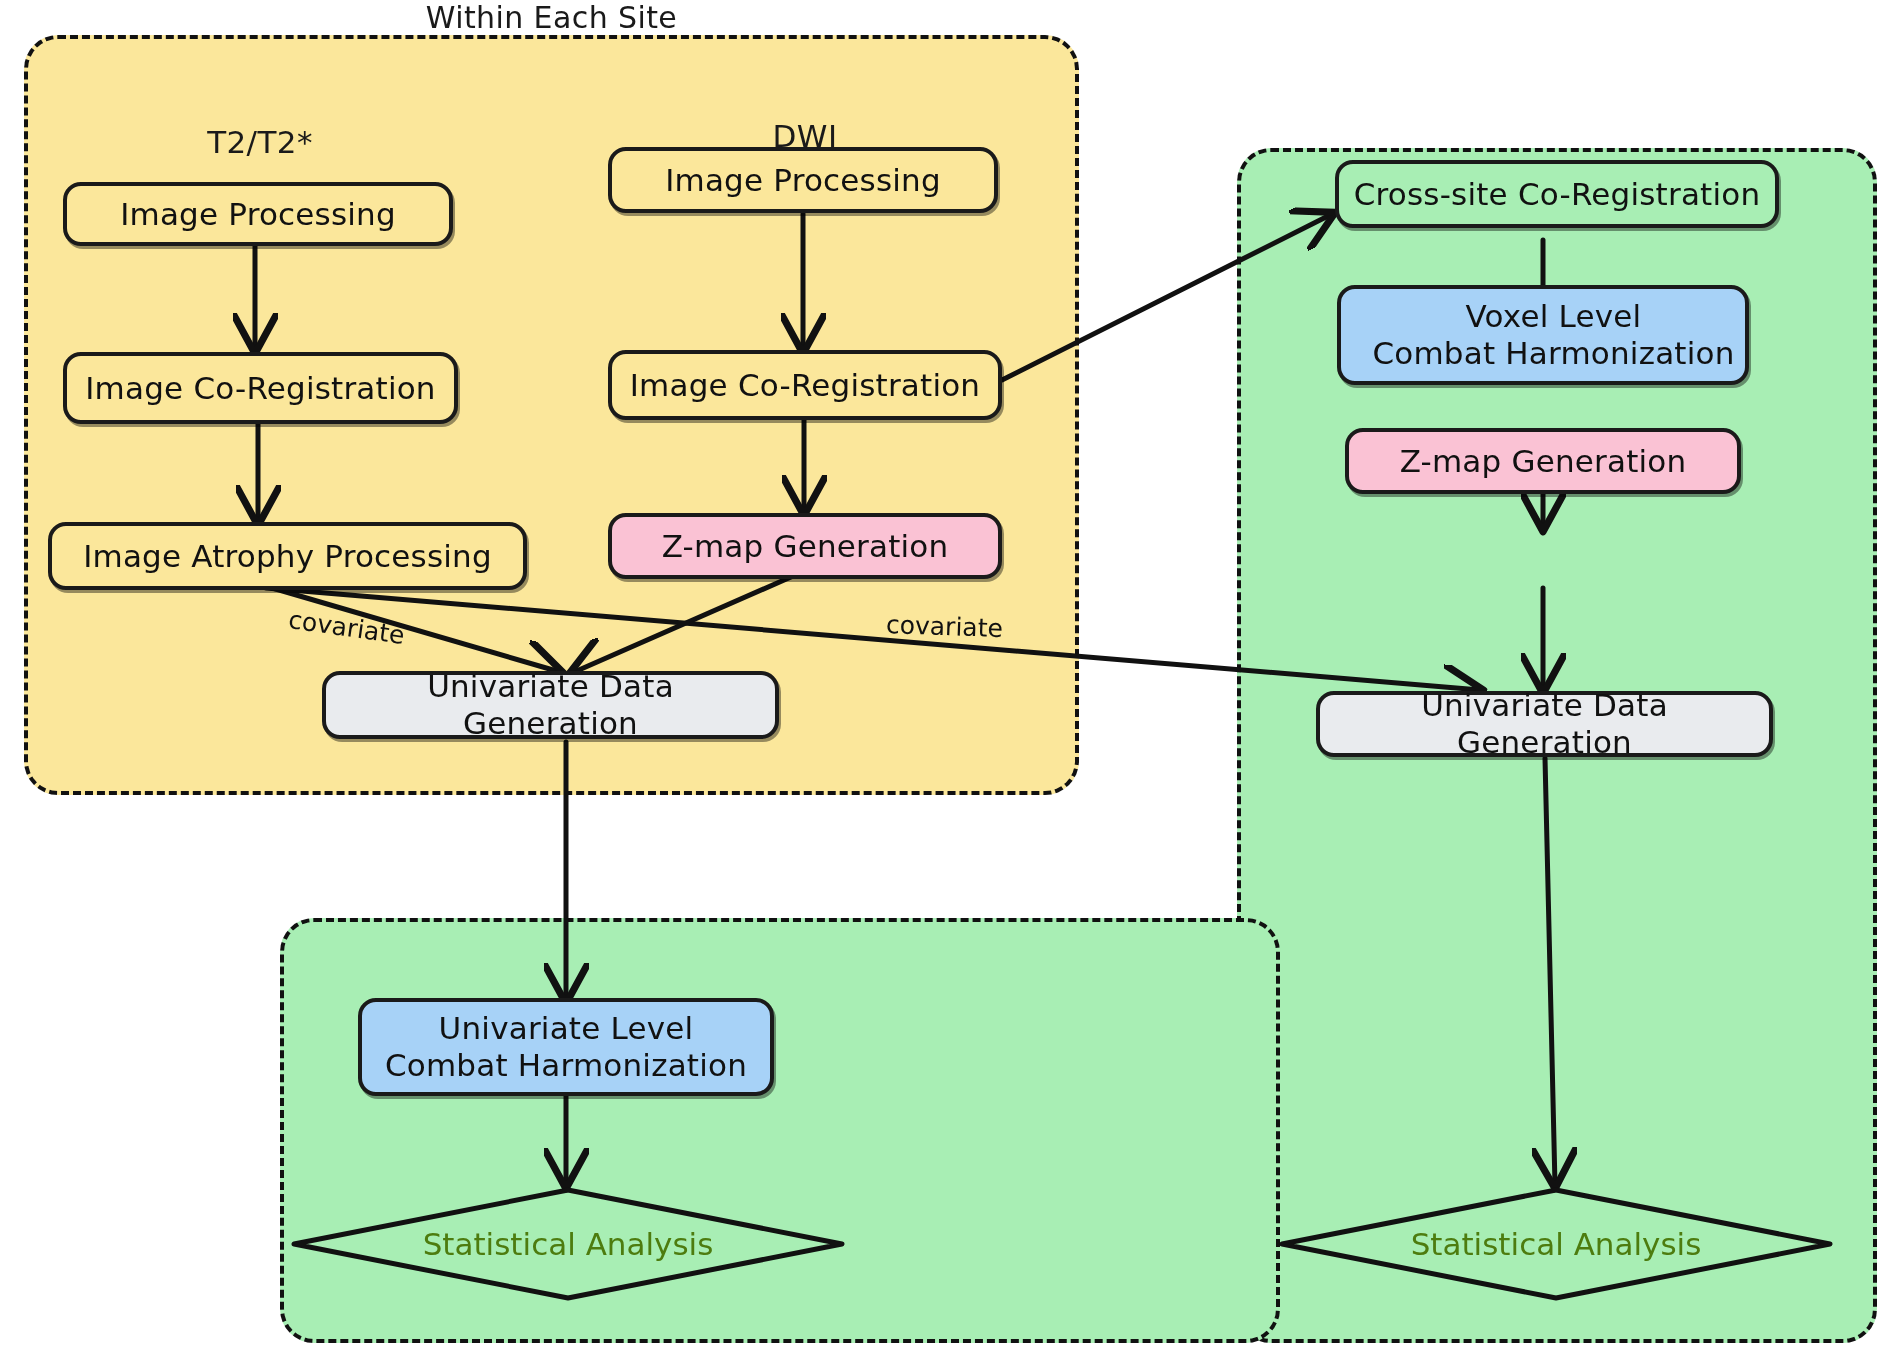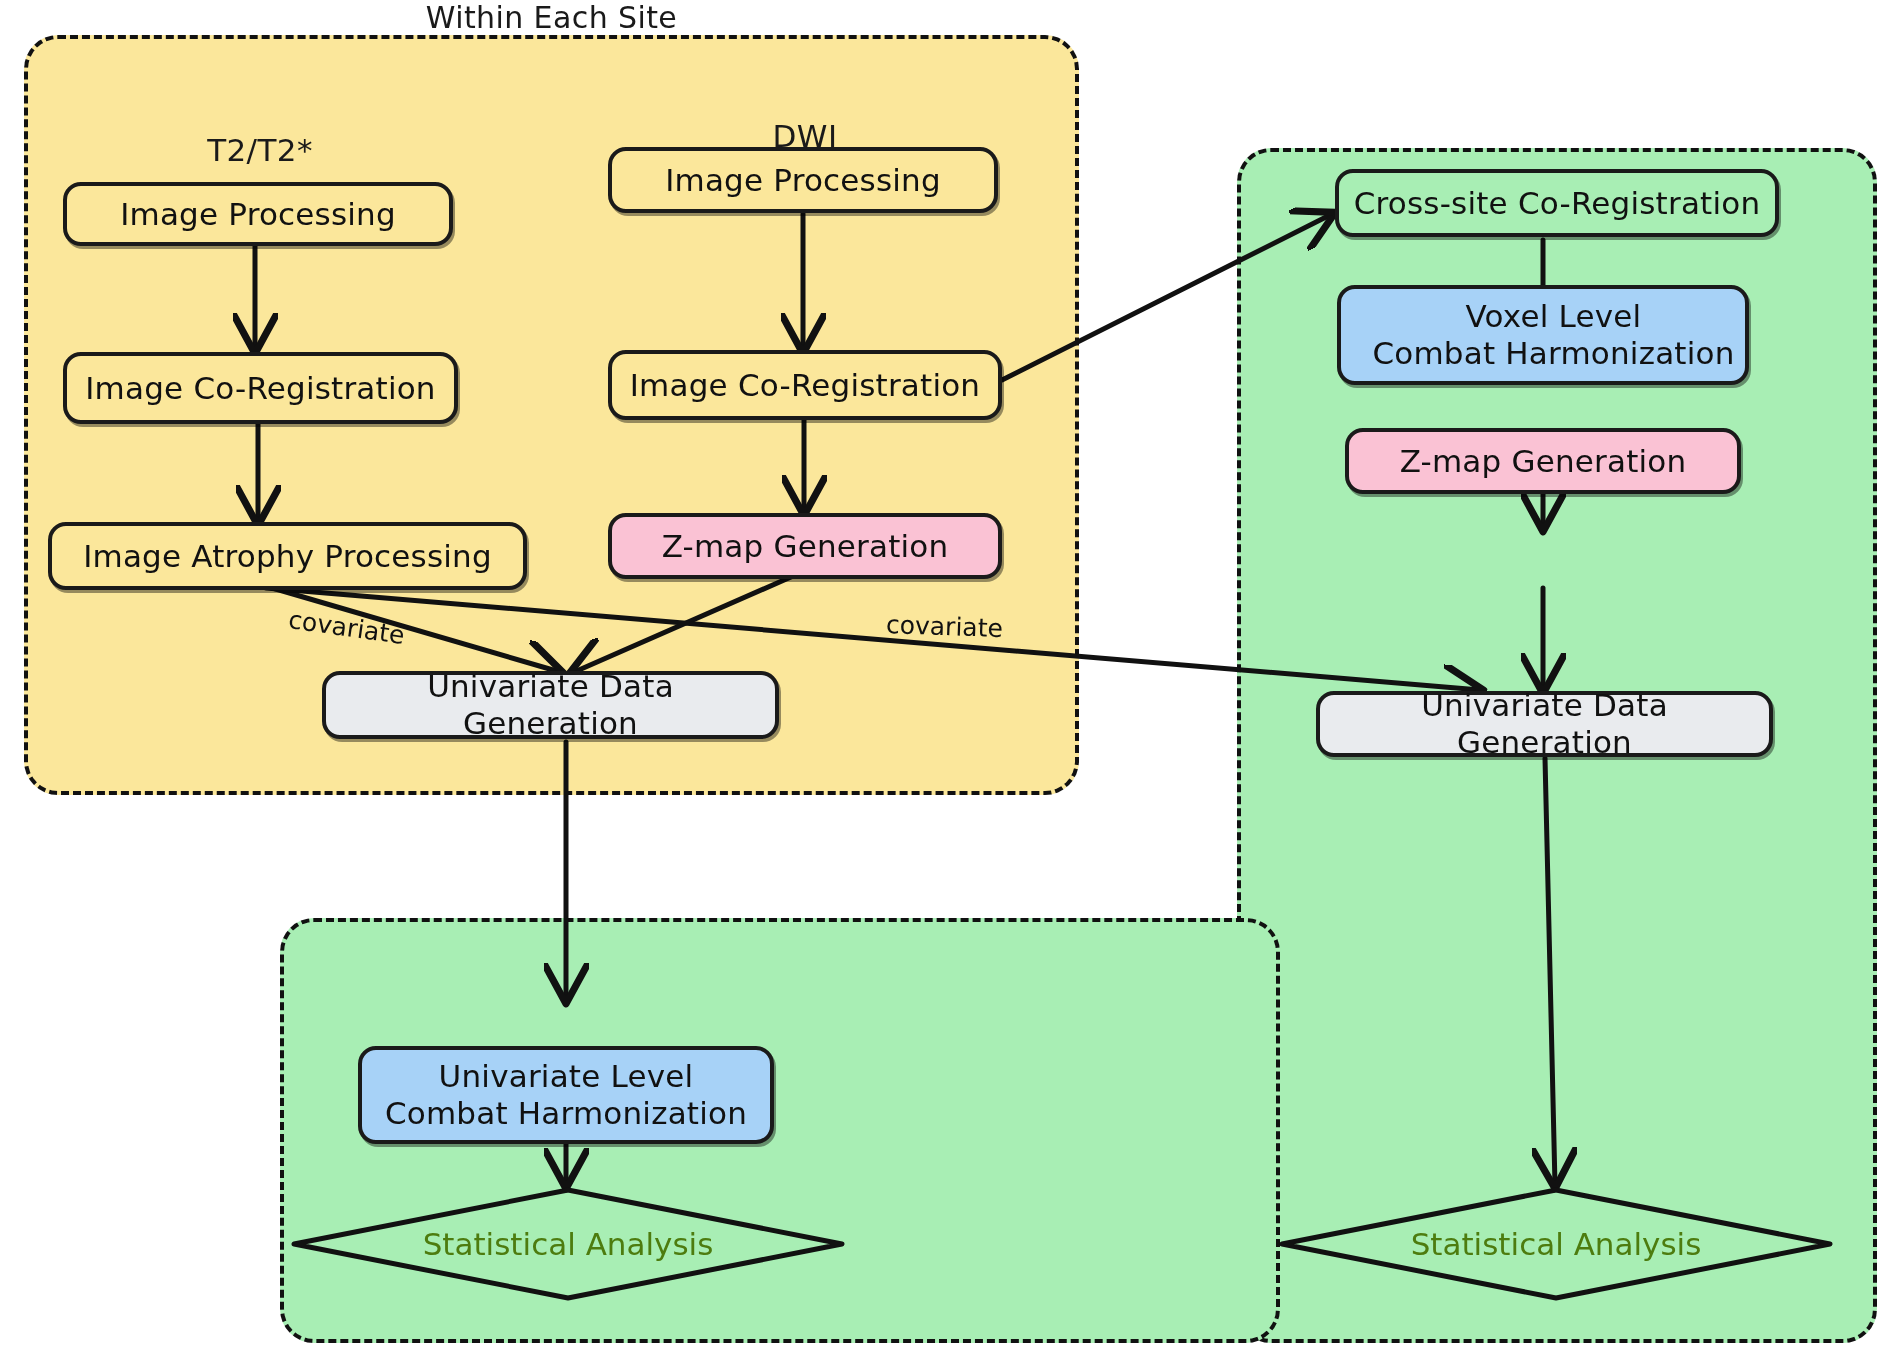--- a/index.html
+++ b/index.html
@@ -105,21 +105,21 @@
       <path d="M1543,588 L1543,690"></path>
 
       <path d="M566,742 L566,1000"></path>
 
       <path d="M566,1085 L566,1185"></path>
 
       <path d="M1545,758 L1555,1185"></path>
     </g>
   </svg>
 
-  <div class="cluster-label" style="left:130px;top:132px;width:260px;font-size:31px;">T2/T2*</div>
+  <div class="cluster-label" style="left:130px;top:124px;width:260px;font-size:31px;">T2/T2*</div>
   <div class="cluster-label" style="left:680px;top:118px;width:250px;font-size:31px;">DWI</div>
 
   <div class="node" style="left:63px;top:182px;width:390px;height:64px;background:#fbe79b;">
     <span class="lbl">Image Processing</span>
   </div>
 
   <div class="node" style="left:63px;top:352px;width:395px;height:72px;background:#fbe79b;">
     <span class="lbl">Image Co-Registration</span>
   </div>
 
@@ -136,38 +136,38 @@
   </div>
 
   <div class="node" style="left:608px;top:513px;width:394px;height:66px;background:#fac2d4;">
     <span class="lbl">Z-map Generation</span>
   </div>
 
   <div class="node" style="left:322px;top:671px;width:457px;height:68px;background:#e9ebee;">
     <span class="lbl">Univariate Data Generation</span>
   </div>
 
-  <div class="node" style="left:1335px;top:169px;width:444px;height:68px;background:#a8eeb4;">
+  <div class="node" style="left:1335px;top:160px;width:444px;height:68px;background:#a8eeb4;">
     <span class="lbl">Cross-site Co-Registration</span>
   </div>
 
   <div class="node" style="left:1337px;top:285px;width:412px;height:100px;background:#a7d2f7;padding-left:31px;">
     <span class="lbl">Voxel Level
 Combat Harmonization</span>
   </div>
 
   <div class="node" style="left:1345px;top:428px;width:396px;height:66px;background:#fac2d4;">
     <span class="lbl">Z-map Generation</span>
   </div>
 
   <div class="node" style="left:1316px;top:691px;width:457px;height:66px;background:#e9ebee;">
     <span class="lbl">Univariate Data Generation</span>
   </div>
 
-  <div class="node" style="left:358px;top:998px;width:416px;height:98px;background:#a7d2f7;margin-top:48px;">
+  <div class="node" style="left:358px;top:998px;width:416px;height:98px;background:#a7d2f7;">
     <span class="lbl">Univariate Level
 Combat Harmonization</span>
   </div>
 
   <div class="diamond" style="left:290px;top:1186px;width:556px;height:116px;">
     <svg width="556" height="116" viewBox="0 0 556 116" xmlns="http://www.w3.org/2000/svg">
       <polygon points="278,4 552,58 278,112 4,58" fill="none" stroke="#111111" stroke-width="5" stroke-linejoin="round"></polygon>
     </svg>
     <span class="dlbl">Statistical Analysis</span>
   </div>

